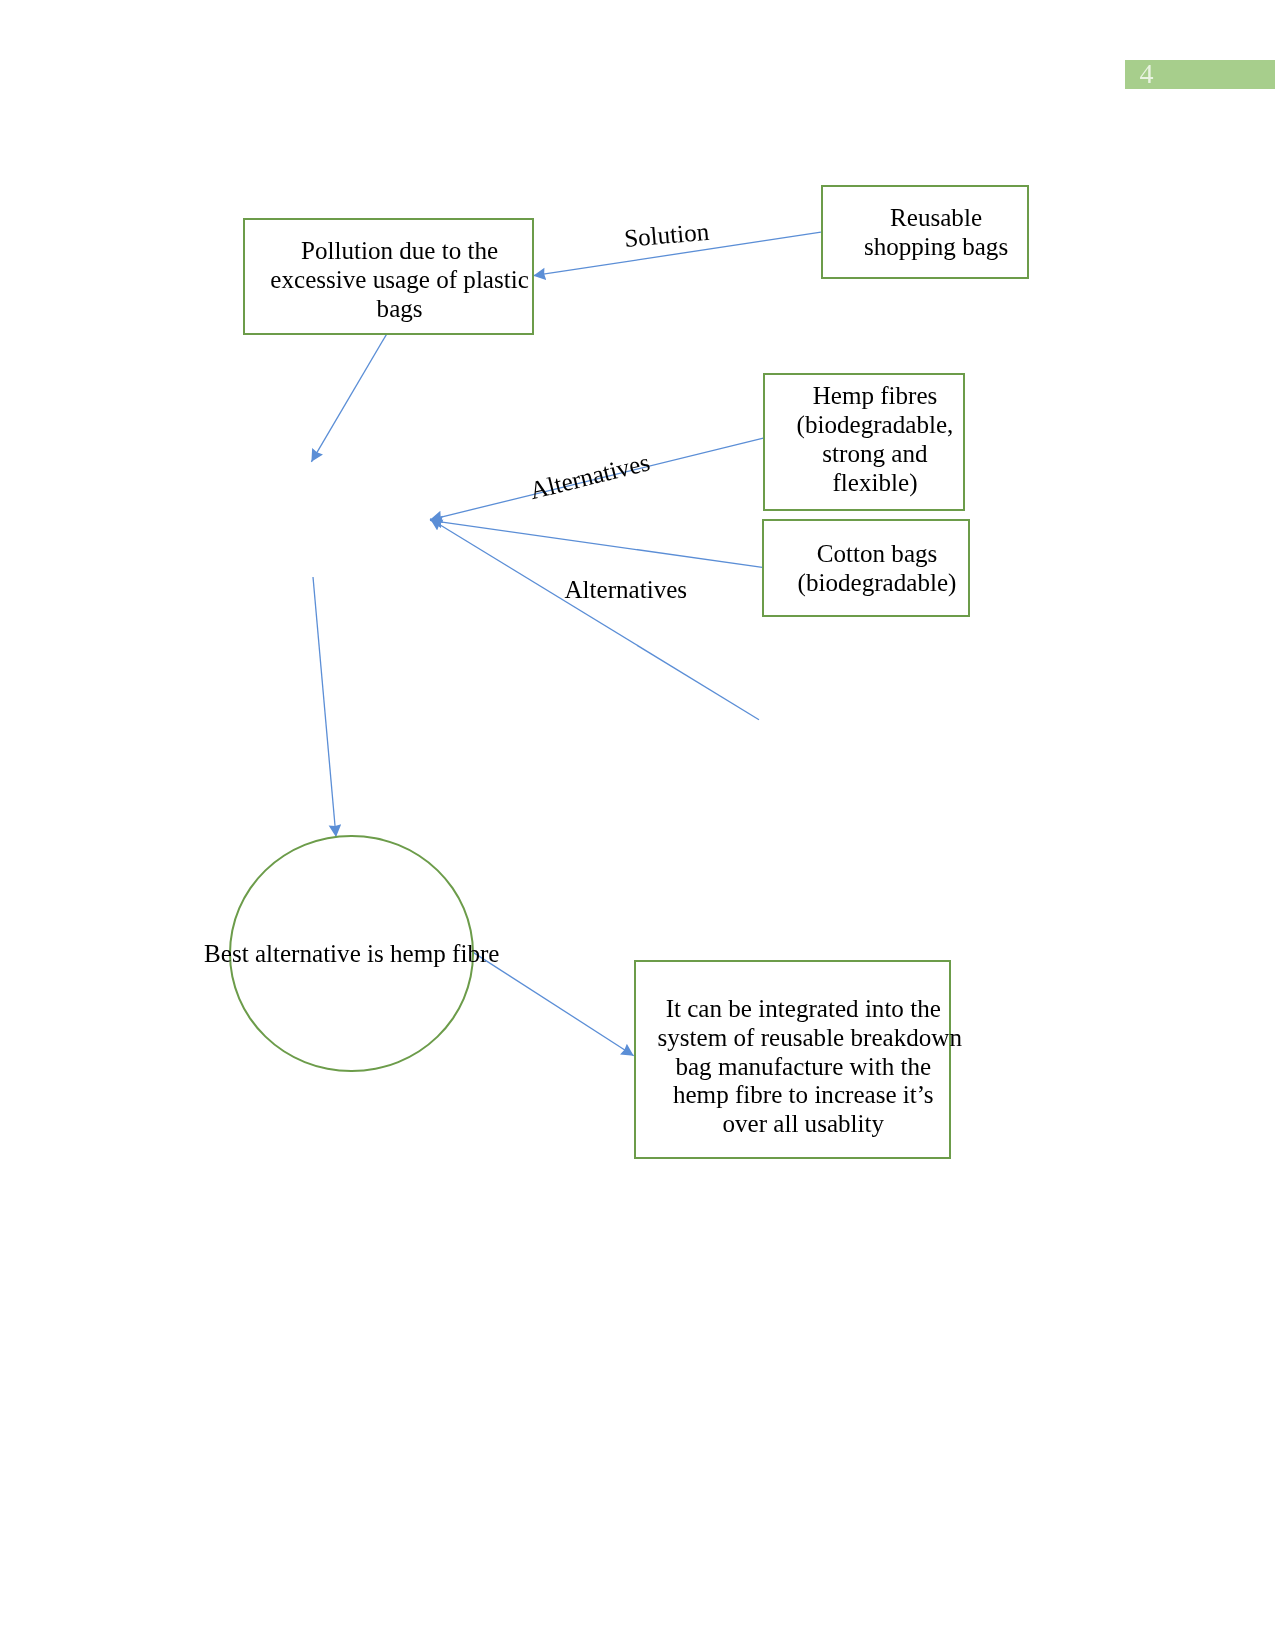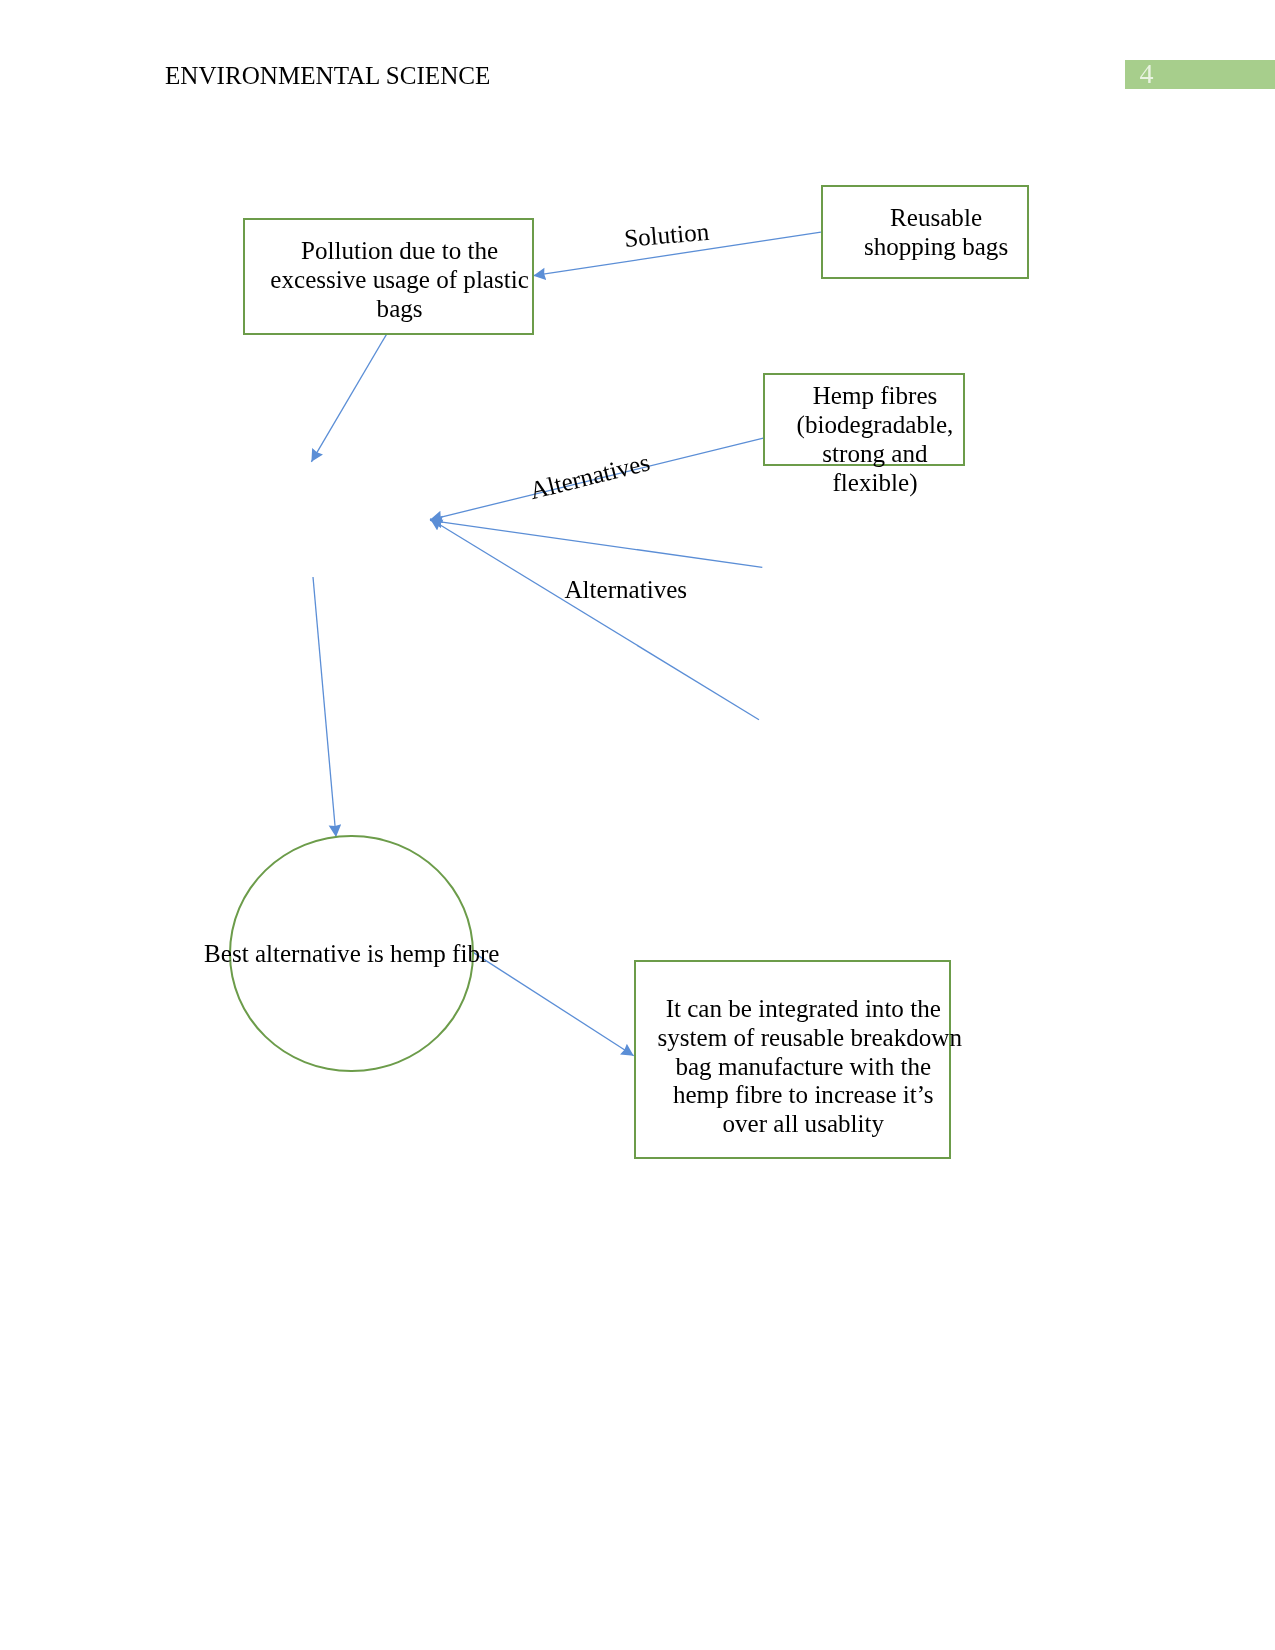--- a/index.html
+++ b/index.html
@@ -62,21 +62,20 @@
     font-size:25.1px; line-height:28.87px;
     white-space:nowrap;
   }
   svg.wires { position:absolute; left:0; top:0; width:1275px; height:1650px; overflow:visible; }
 </style>
 </head>
 <body>
 
 <div id="page">
 
-  <div class="hdr-title">ENVIRONMENTAL SCIENCE</div>
   <div class="page-num-bar"></div>
   <div class="page-num">4</div>
 
   <svg class="wires" viewBox="0 0 1275 1650">
     <defs>
       <marker id="ah" markerWidth="13" markerHeight="13" refX="12.4" refY="6.5" orient="auto" markerUnits="userSpaceOnUse">
         <path d="M0.2,0.2 L12.4,6.5 L0.2,12.8 L1.4,6.5 z" fill="#5b8ed6"></path>
       </marker>
     </defs>
     <g stroke="#5b8ed6" stroke-width="1.3" fill="none">
@@ -99,29 +98,35 @@
   </div>
 
   <div class="node" style="left:821px;top:185px;width:208.1px;height:94.1px;">
     <div class="txt" style="top:17.09px;">
       <span class="ln">Reusable</span>
       <span class="ln">shopping bags</span>
     </div>
   </div>
 
 
-  <div class="node" style="left:762.8px;top:373px;width:202.4px;height:93px;">
+  <div class="node" style="left:762.8px;top:373px;width:202.4px;height:138px;">
     <div class="txt" style="top:7.19px;">
       <span class="ln">Hemp fibres</span>
       <span class="ln">(biodegradable,</span>
       <span class="ln">strong and</span>
       <span class="ln">flexible)</span>
     </div>
   </div>
 
+  <div class="node" style="left:762px;top:519.2px;width:208.1px;height:97.9px;">
+    <div class="txt" style="top:18.6px;">
+      <span class="ln">Cotton bags</span>
+      <span class="ln">(biodegradable)</span>
+    </div>
+  </div>
 
 
   <div class="circle" style="left:229.4px;top:835.3px;width:244.2px;height:236.7px;"></div>
   <div class="circle-label" style="left:204px;top:940px;">Best alternative is hemp fibre</div>
 
   <div class="node" style="left:633.5px;top:959.8px;width:317.5px;height:199.2px;">
     <div class="txt" style="top:33px;">
       <span class="ln">It can be integrated into the</span>
       <span class="ln">system of reusable breakdown</span>
       <span class="ln">bag manufacture with the</span>

